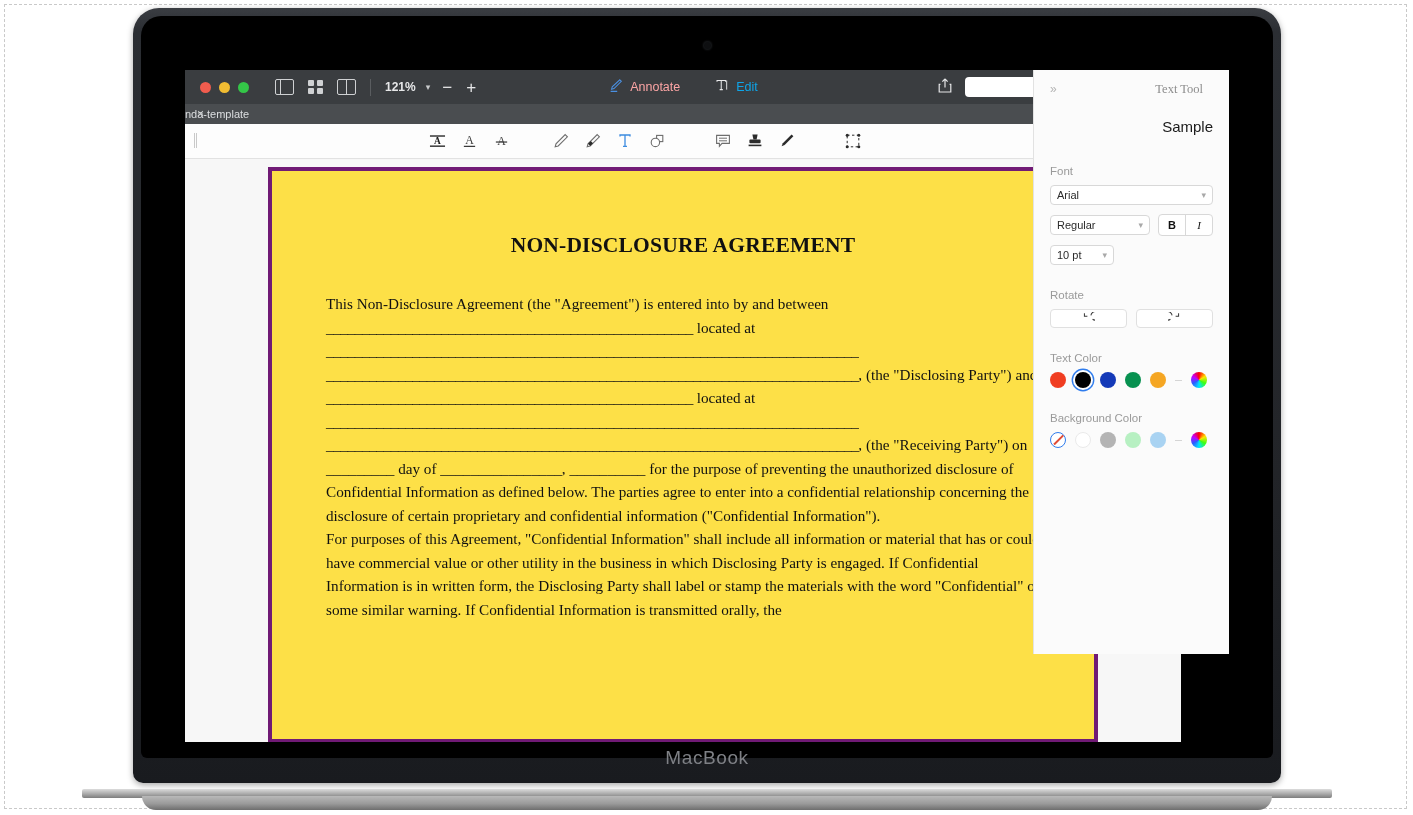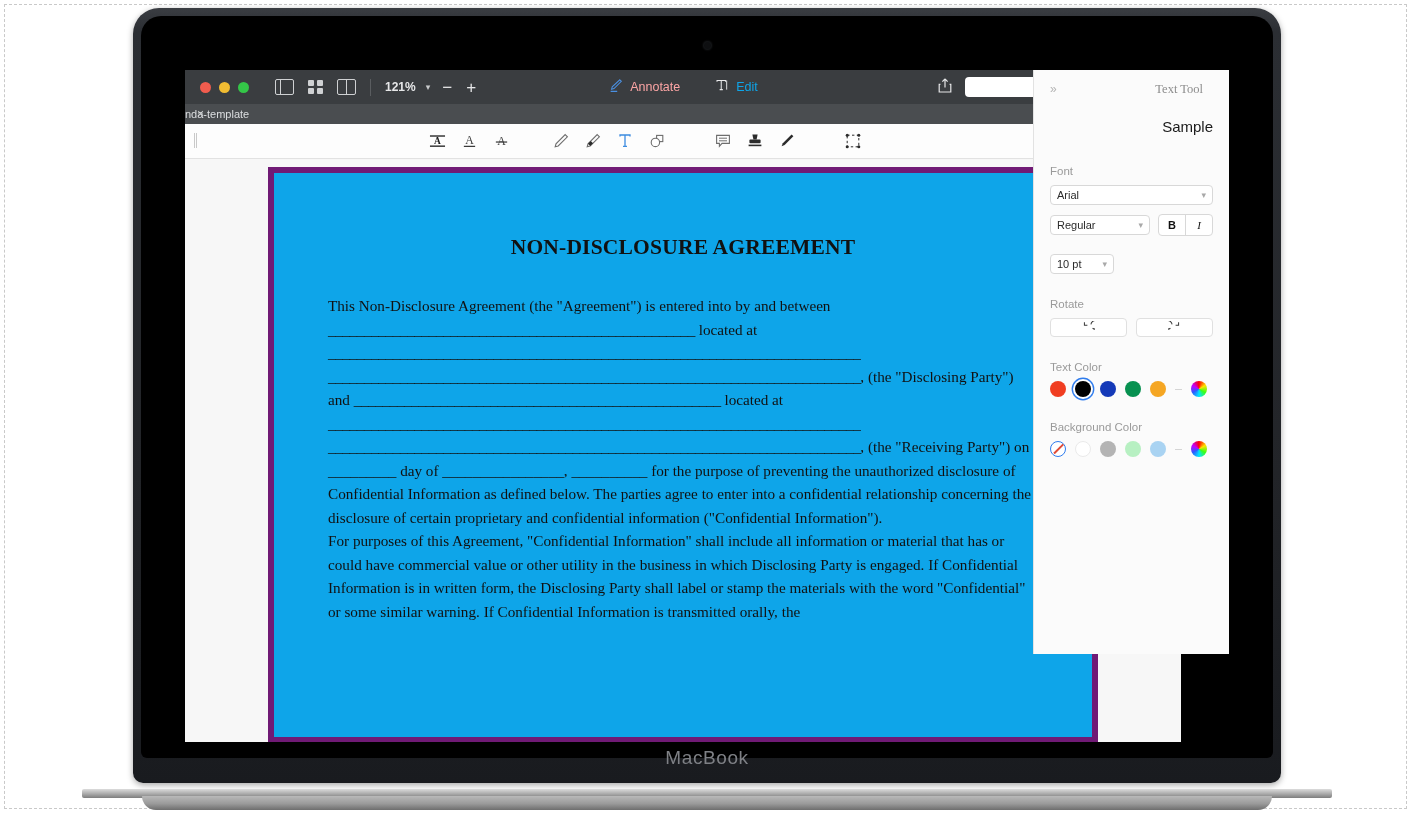--- a/index.html
+++ b/index.html
@@ -102,21 +102,21 @@
   .tools{display:flex;align-items:center;gap:0;margin:0 auto;transform:translateX(-38px);}
   .tool{width:32px;height:26px;display:flex;align-items:center;justify-content:center;}
   .gap-l{margin-left:28px;}
   .gap-m{margin-left:34px;}
   
   .doc-area{
     position:relative;height:584px;background:#f7f7f7;
     display:flex;justify-content:center;
   }
   .page{
-    width:830px;background:#0ea5e9;border:6px solid #701a75;margin-top:8px;
+    width:830px;background:#fde047;border:4px solid #701a75;margin-top:8px;
     padding:44px 54px 0 54px;box-sizing:border-box;overflow:hidden;
     font-family:"Liberation Serif","DejaVu Serif",serif;color:#111;
   }
   .doc-title{
     text-align:center;font-size:21.5px;font-weight:bold;letter-spacing:.2px;
     margin:18px 0 34px 0;
   }
   .doc-p{font-size:15.2px;line-height:23.5px;margin:0 0 0 0;text-align:left;}
   .doc-h{font-size:15.2px;font-weight:bold;margin:30px 0 24px 0;}
   .blank{letter-spacing:-.4px;}
@@ -142,21 +142,21 @@
     box-sizing:border-box;
   }
   .select .val{flex:1;}
   .select .ch{color:#a9a9a9;font-size:9px;}
   .row{display:flex;gap:8px;margin-top:9px;align-items:center;}
   .style-sel{flex:1;}
   .bi-group{display:flex;border:1px solid #d8d8d8;border-radius:4px;overflow:hidden;height:20px;background:#fff;}
   .bi{width:26px;display:flex;align-items:center;justify-content:center;font-size:11px;color:#111;}
   .bi.b{font-weight:bold;font-family:"Liberation Sans",sans-serif;}
   .bi.i{font-style:italic;font-family:"Liberation Serif",serif;border-left:1px solid #d8d8d8;}
-  .size-sel{width:64px;margin-top:18px;}
+  .size-sel{width:64px;margin-top:9px;}
   .rot-row{display:flex;gap:9px;margin-top:2px;}
   .rot-btn{
     flex:1;height:17px;border:1px solid #e0e0e0;border-radius:4px;background:#fff;
     display:flex;align-items:center;justify-content:center;
   }
   .swatches{display:flex;align-items:center;gap:9px;margin-top:2px;}
   .sw{width:16px;height:16px;border-radius:50%;position:relative;}
   .sw.sel{box-shadow:0 0 0 2px #fff,0 0 0 3.4px #2f7ced;}
   .sw.rainbow{
     background:conic-gradient(#ff0000,#ffe400,#39ff14,#00e5ff,#2b5cff,#c400ff,#ff0000);

